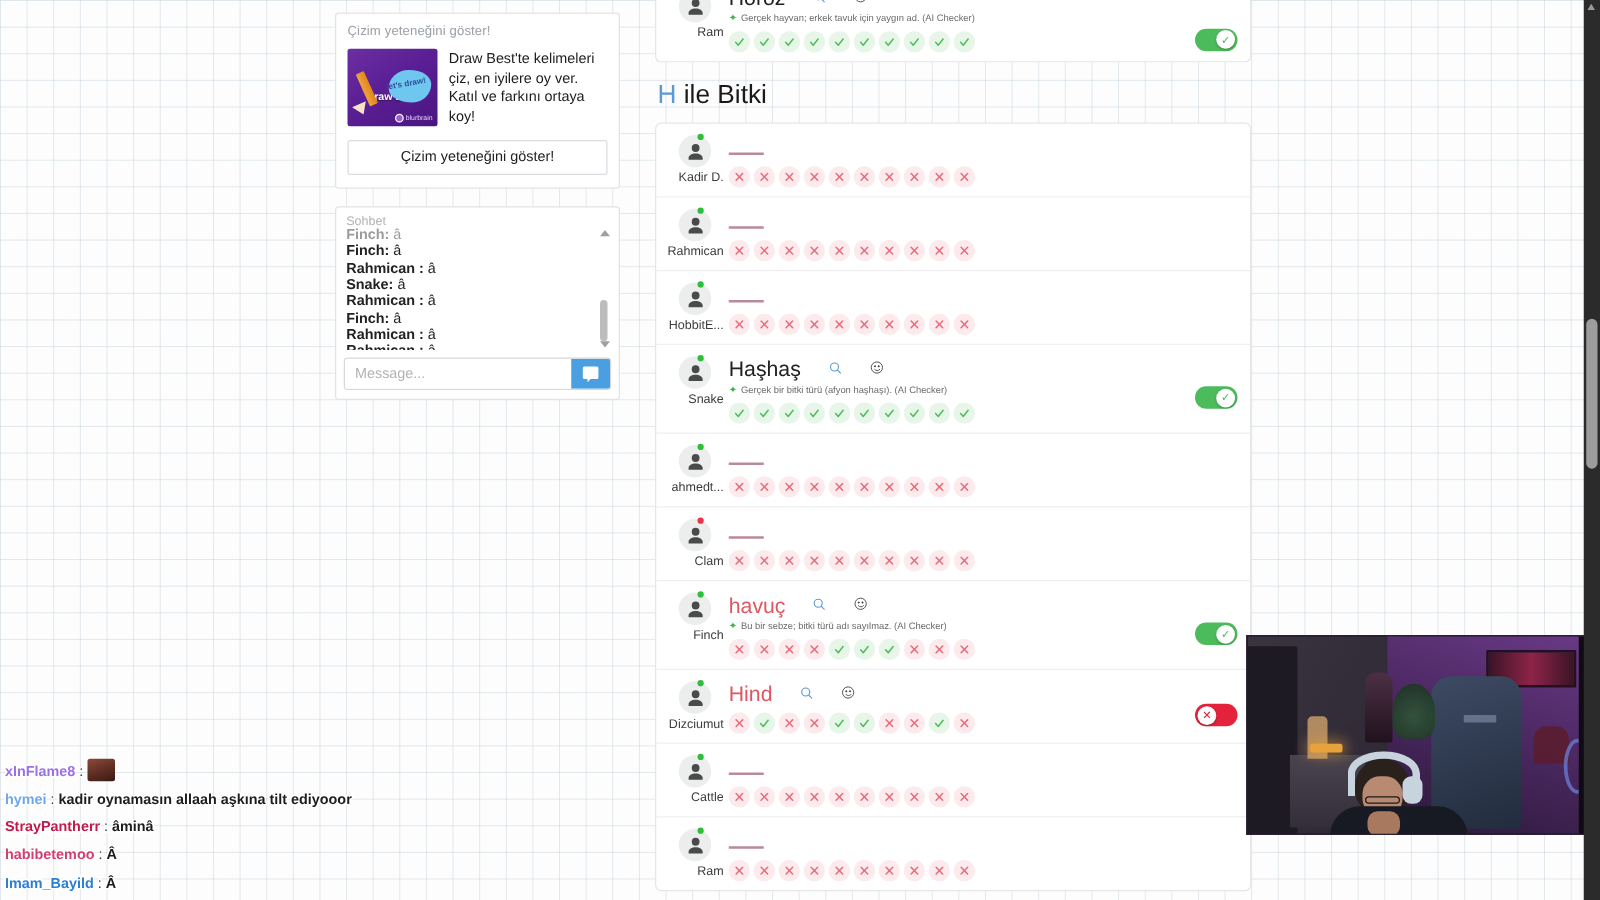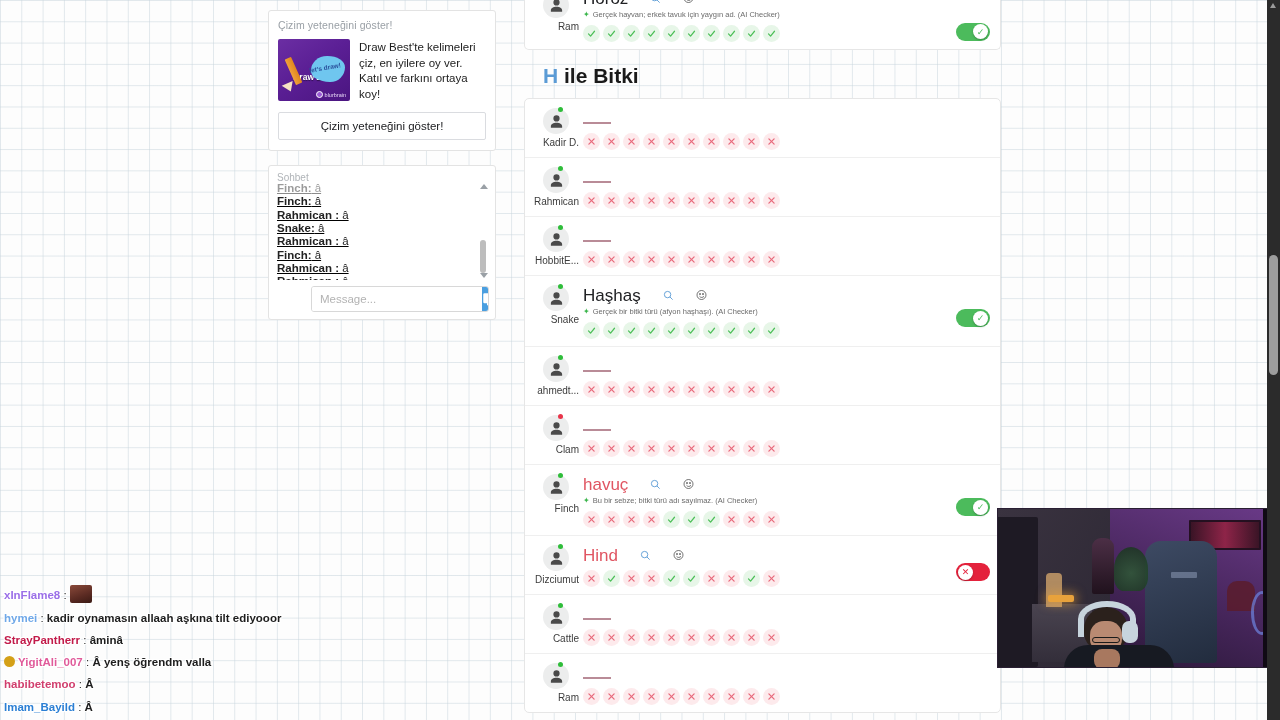--- a/index.html
+++ b/index.html
@@ -128,21 +128,20 @@
     font-size: 10px;
     color: #b0b4b8;
     padding: 1px 2px 2px 2px;
   }
   #chat-log-wrap { position: relative; }
   #chat-log {
     height: 98px;
     overflow: hidden;
     padding: 0 14px 0 2px;
     margin-top: -3px;
-    text-decoration: underline;
   }
   .chat-line {
     font-size: 11.5px;
     line-height: 13.3px;
     color: #222;
     white-space: nowrap;
   }
   .chat-line .nm { font-weight: bold; }
   .chat-line.clipped { opacity: .45; }
   #chat-scroll {
@@ -165,21 +164,20 @@
     background: #bdbdbd;
     border-radius: 3px;
   }
   #chat-input-row {
     display: flex;
     margin-top: 6px;
     border: 1px solid #d8d8d8;
     border-radius: 3px;
     overflow: hidden;
     background: #fff;
-    margin-left: 36px;
   }
   #chat-input {
     flex: 1;
     border: 0;
     outline: none;
     padding: 6px 8px;
     font-size: 11.5px;
     font-family: inherit;
     color: #555;
   }
@@ -196,22 +194,21 @@
   
   #game-col {
     position: absolute;
     left: 520px; top: 0;
     width: 485px;
   }
   .section-head {
     font-size: 21px;
     color: #1a1a1a;
     padding: 14px 6px 10px 6px;
-    font-weight: 700;
-    margin-left: 17px;
+    font-weight: 400;
   }
   .section-head .hl { color: #5b9bd5; }
 
   .group-card {
     background: #fff;
     border: 1px solid #e6e6e6;
     border-radius: 5px;
     margin: 0 4px;
   }
   .prow {
@@ -1393,21 +1390,20 @@
   <div class="section-head" id="next-head">
     
   </div>
 
 </div>
 
 <div id="stream-chat">
     <div class="sc-line"><span style="color:#9b6fe8">xInFlame8</span><span class="sc-sep"> : </span><span class="sc-emote"></span></div>
     <div class="sc-line"><span style="color:#6fa8e8">hymei</span><span class="sc-sep"> : </span><span class="sc-msg">kadir oynamasın allaah aşkına tilt ediyooor</span></div>
     <div class="sc-line"><span style="color:#c21b4a">StrayPantherr</span><span class="sc-sep"> : </span><span class="sc-msg">âminâ</span></div>
-    <div class="sc-line"><span class="sc-badge"></span><span style="color:#e05a9a">YigitAli_007</span><span class="sc-sep"> : </span><span class="sc-msg">Â yenş öğrendm valla</span></div>
     <div class="sc-line"><span style="color:#d13f6e">habibetemoo</span><span class="sc-sep"> : </span><span class="sc-msg">Â</span></div>
     <div class="sc-line"><span style="color:#2b7fd4">Imam_Bayild</span><span class="sc-sep"> : </span><span class="sc-msg">Â</span></div>
   </div>
 
 <div id="webcam">
   <div class="wc-wall-l"></div>
   <div class="wc-wall-r"></div>
   <div class="wc-monitor"></div>
   <div class="wc-poster"></div>
   <div class="wc-chair"></div>

